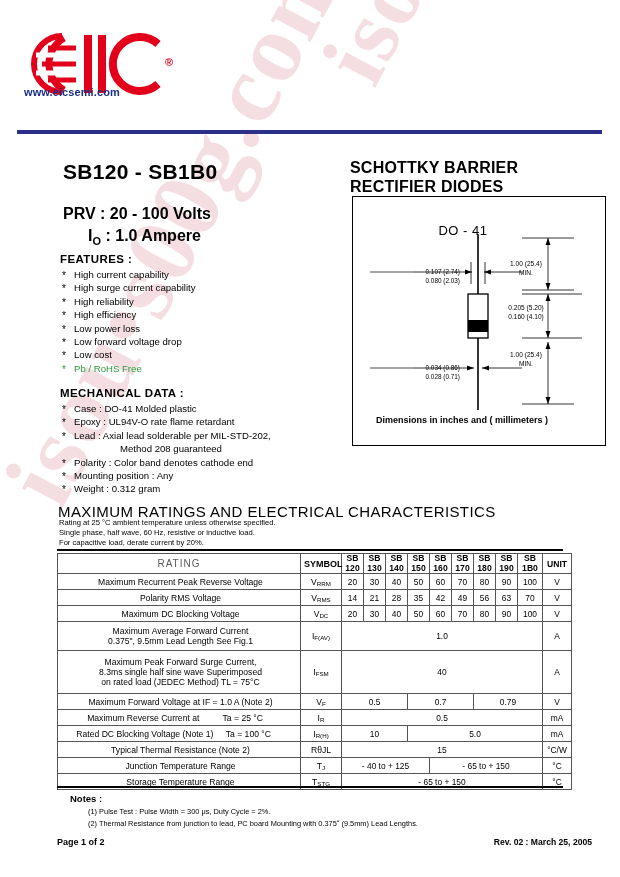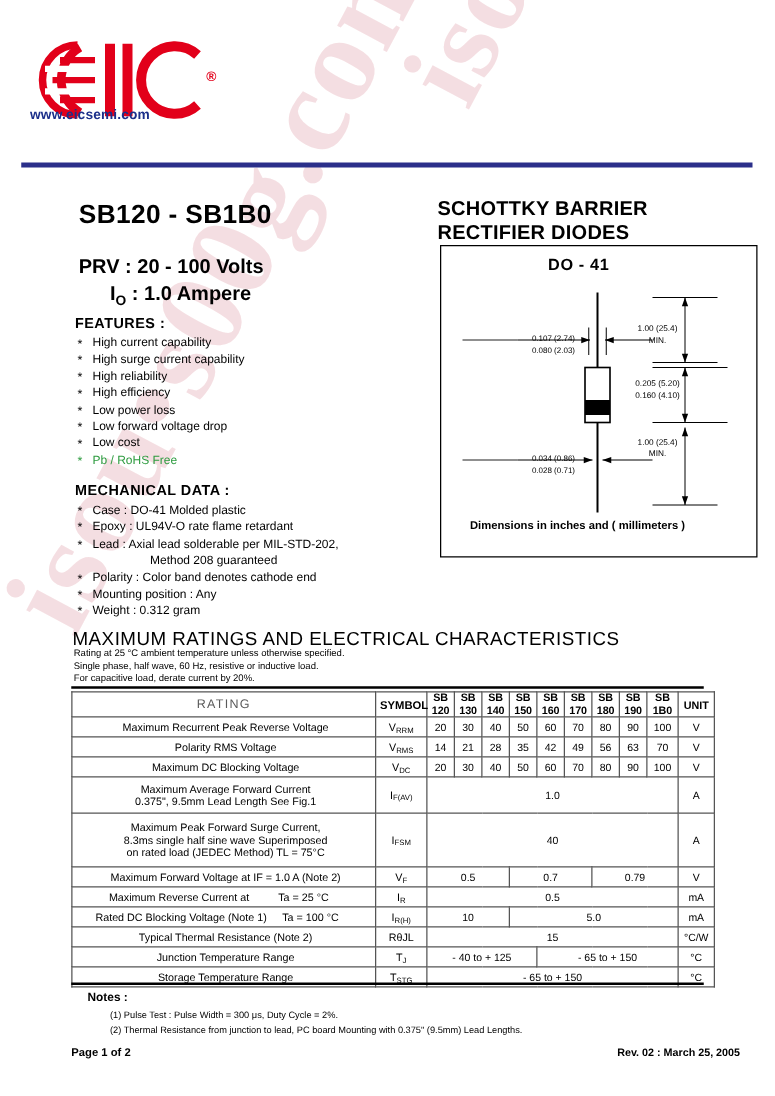--- a/index.html
+++ b/index.html
@@ -82,22 +82,22 @@
   .sbr-title{
     position:absolute;left:350px;top:158px;width:262px;
     text-align:left;font-size:16px;font-weight:bold;line-height:19px;
     letter-spacing:.2px;
   }
   .pkg-box{
     position:absolute;left:352px;top:196px;width:252px;height:248px;
     border:1px solid #000;background:transparent;
   }
   .do41{
-    position:absolute;left:352px;top:204px;width:222px;
-    text-align:center;font-size:13px;font-weight:bold;letter-spacing:.5px;
+    position:absolute;left:352px;top:223px;width:222px;
+    text-align:center;font-size:13px;font-weight:normal;letter-spacing:.5px;
   }
   .dim-note{
     position:absolute;left:352px;top:415px;width:220px;
     text-align:center;font-size:9px;font-weight:bold;
   }
   .pkg-svg{position:absolute;left:352px;top:232px;}
 
   
   .max-head{
     position:absolute;left:58px;top:503px;

